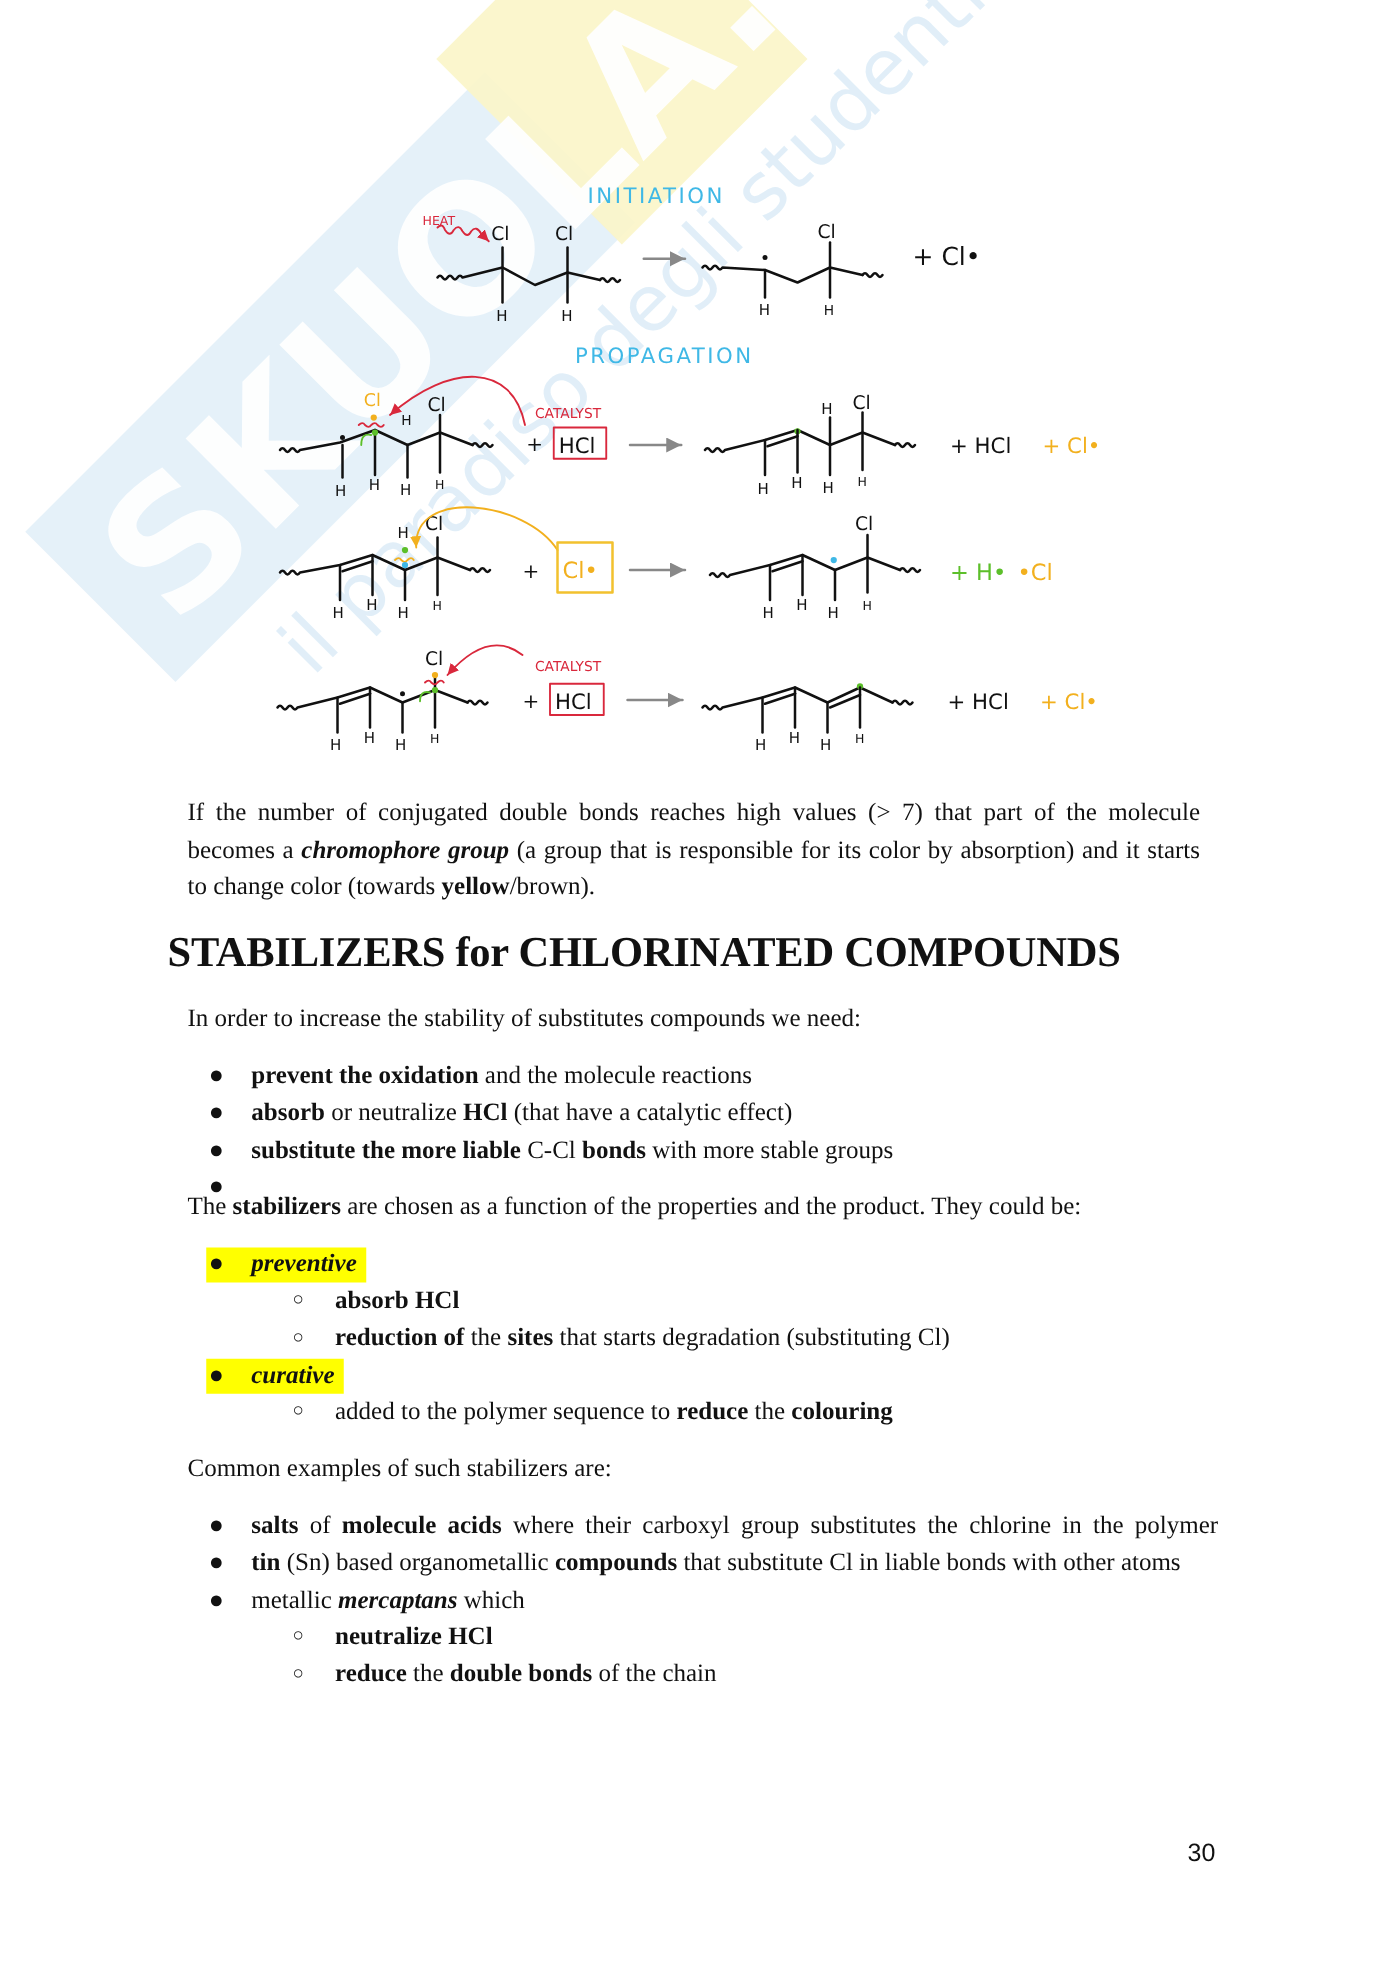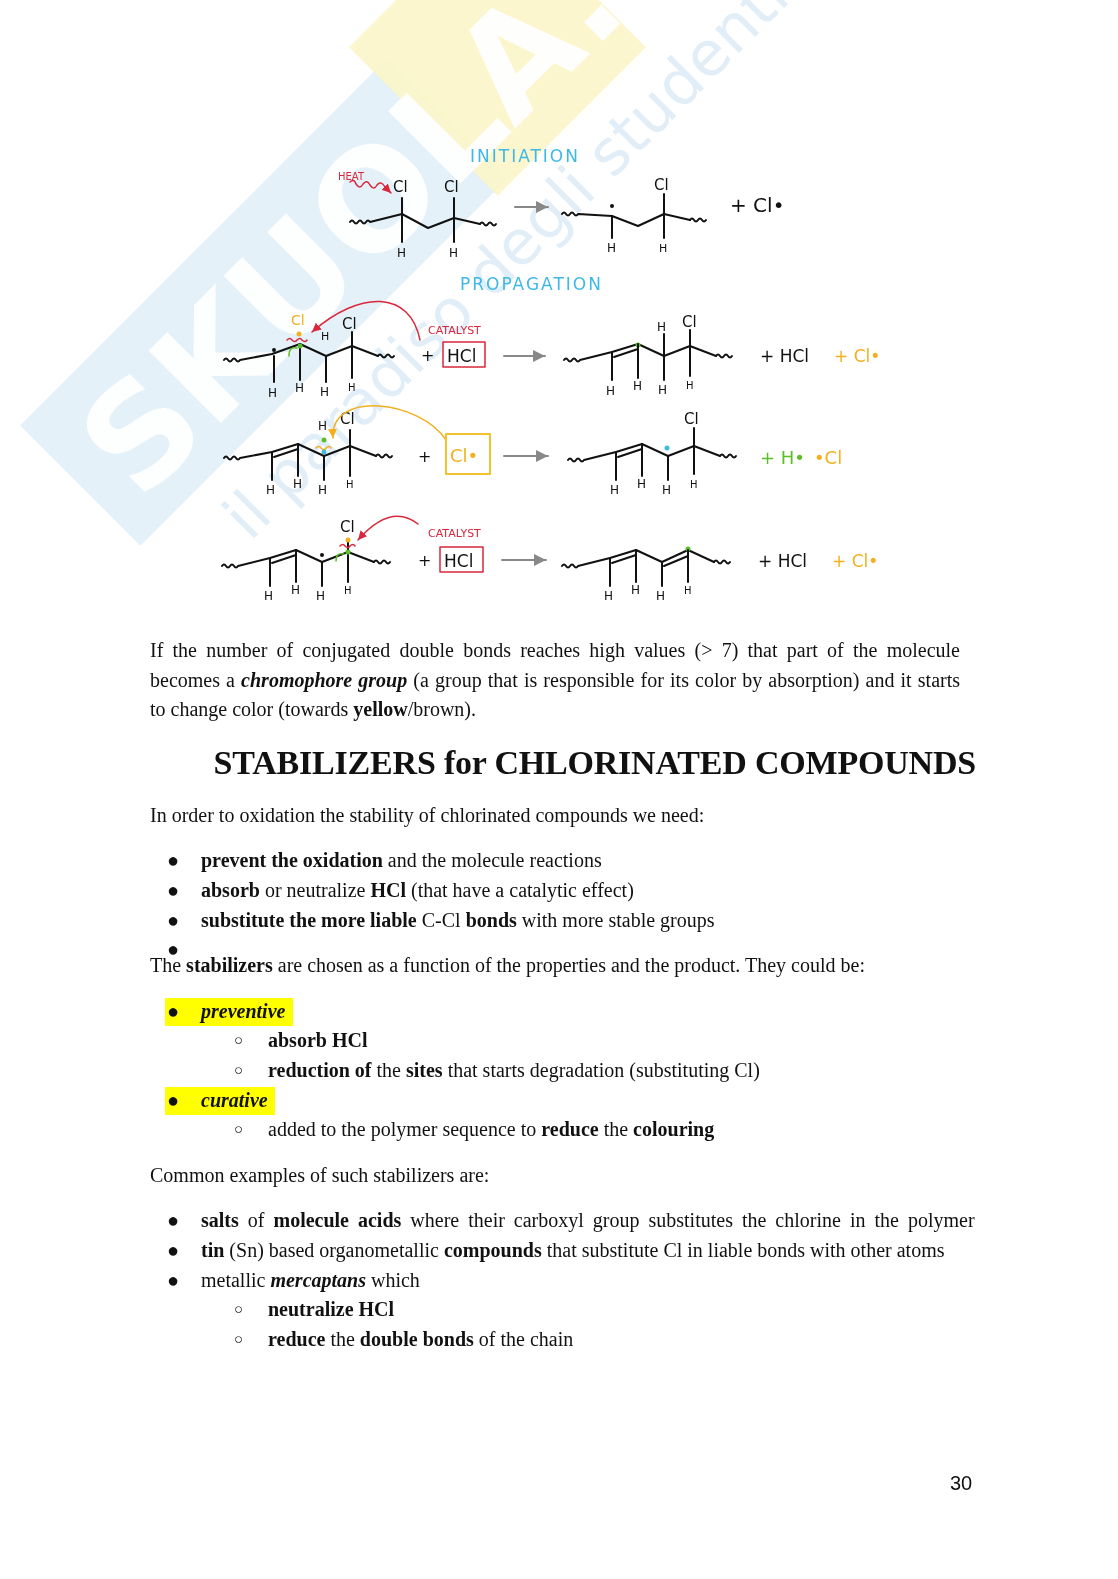--- a/index.html
+++ b/index.html
@@ -11,21 +11,21 @@
 
   
   .diagram { position: absolute; left: 0; top: 0; width: 1118px; height: 620px; }
   .hand { font-family: "DejaVu Sans", sans-serif; }
 
   
   .text { position: absolute; left: 134px; top: 620px; width: 842px; font-size: 20px; line-height: 29.6px; }
   .text p { margin: 16px; }
   .justify { text-align: justify; text-align-last: left; }
   .heading { font-family: "Liberation Serif", serif; font-weight: bold; font-size: 34px; line-height: 44px;
-             margin: 1px 0 0 0; letter-spacing: -0.2px; text-align: right; }
+             margin: 1px 0 0 0; letter-spacing: -0.2px; }
   ul.l1 { list-style: none; margin: 0; padding: 0; }
   ul.l1 > li { position: relative; padding-left: 67px; }
   ul.l1 > li > .bullet { position: absolute; left: 33px; top: 0; }
   ul.l2 { list-style: none; margin: 0; padding: 0; }
   ul.l2 > li { position: relative; padding-left: 134px; }
   ul.l2 > li > .bullet { position: absolute; left: 100px; top: 0; font-size: 15px; }
   .hlrow { position: relative; }
   .hlrow .hlbg { position: absolute; left: 31px; top: 1px; height: 28px; background: #ffff00; }
   .pagenum { position: absolute; left: 950px; top: 1472px; font-family: "Liberation Sans", sans-serif; font-size: 20px; }
 </style>
@@ -206,21 +206,21 @@
   </g>
 </svg>
 
 <div class="text">
   <p class="justify">
     <span>If the number of conjugated double bonds reaches high values (&gt; 7) that part of the molecule becomes a </span><b><i>chromophore group</i></b><span> (a group that is responsible for its color by absorption) and it starts to change color (towards </span><b>yellow</b><span>/brown).</span>
   </p>
 
   <h1 class="heading">STABILIZERS for CHLORINATED COMPOUNDS</h1>
 
-  <p>In order to oxidation the stability of chlorinated compounds we need:</p>
+  <p>In order to increase the stability of substitutes compounds we need:</p>
   <ul class="l1">
     <li><span class="bullet">●</span><b>prevent the oxidation</b><span> and the molecule reactions</span></li>
     <li><span class="bullet">●</span><b>absorb</b><span> or neutralize </span><b>HCl</b><span> (that have a catalytic effect)</span></li>
     <li><span class="bullet">●</span><b>substitute the more liable</b><span> C-Cl </span><b>bonds</b><span> with more stable groups</span></li>
     <li><span class="bullet">●</span></li>
   </ul>
 
   <p><span>The </span><b>stabilizers</b><span> are chosen as a function of the properties and the product. They could be:</span></p>
   <ul class="l1">
     <li class="hlrow">

